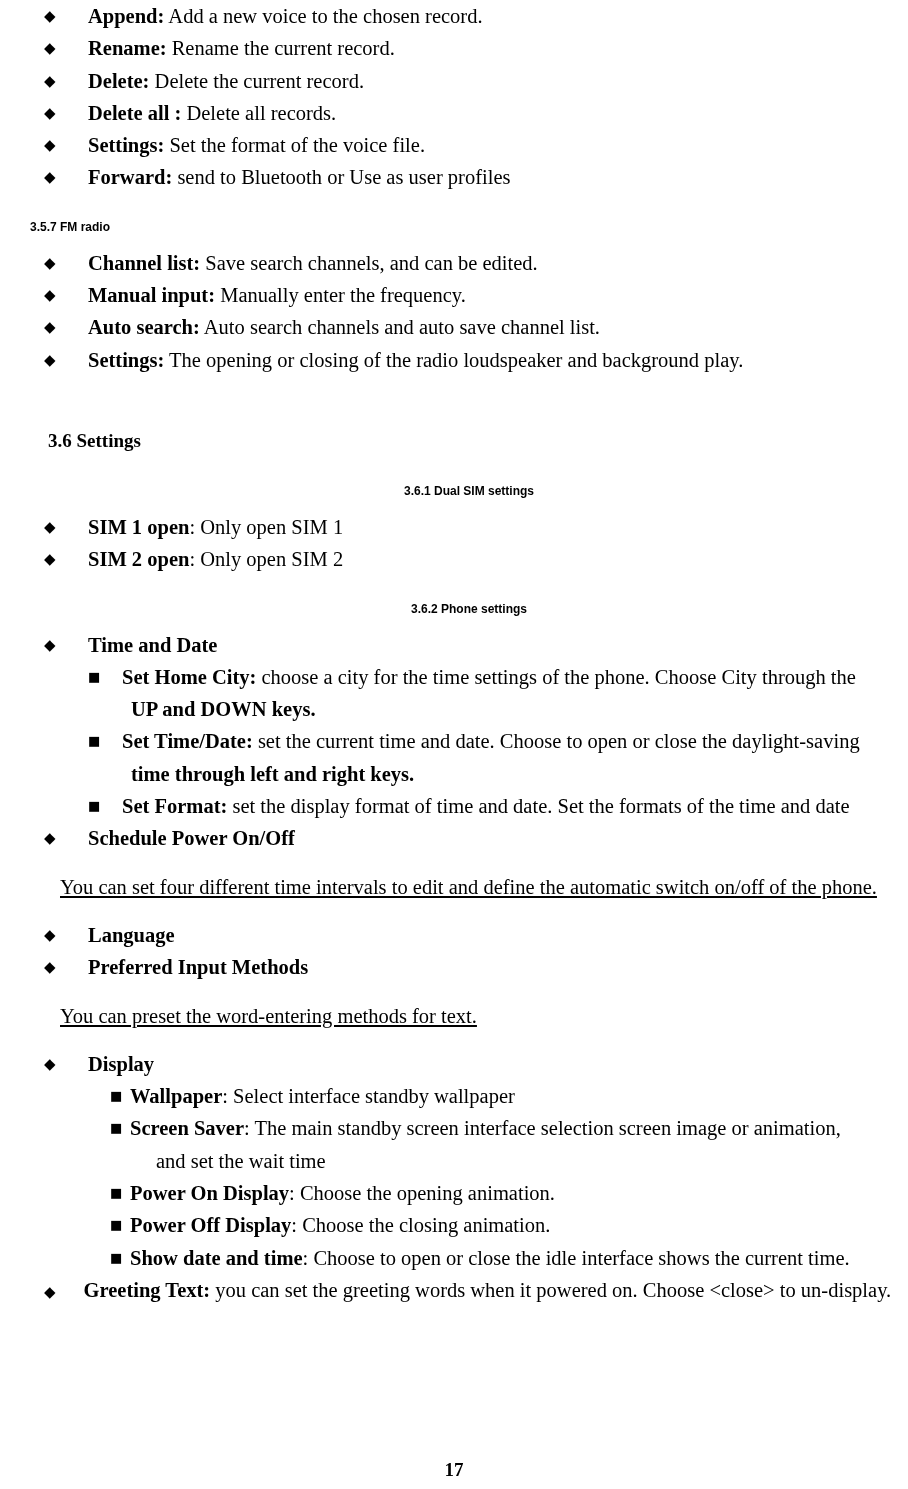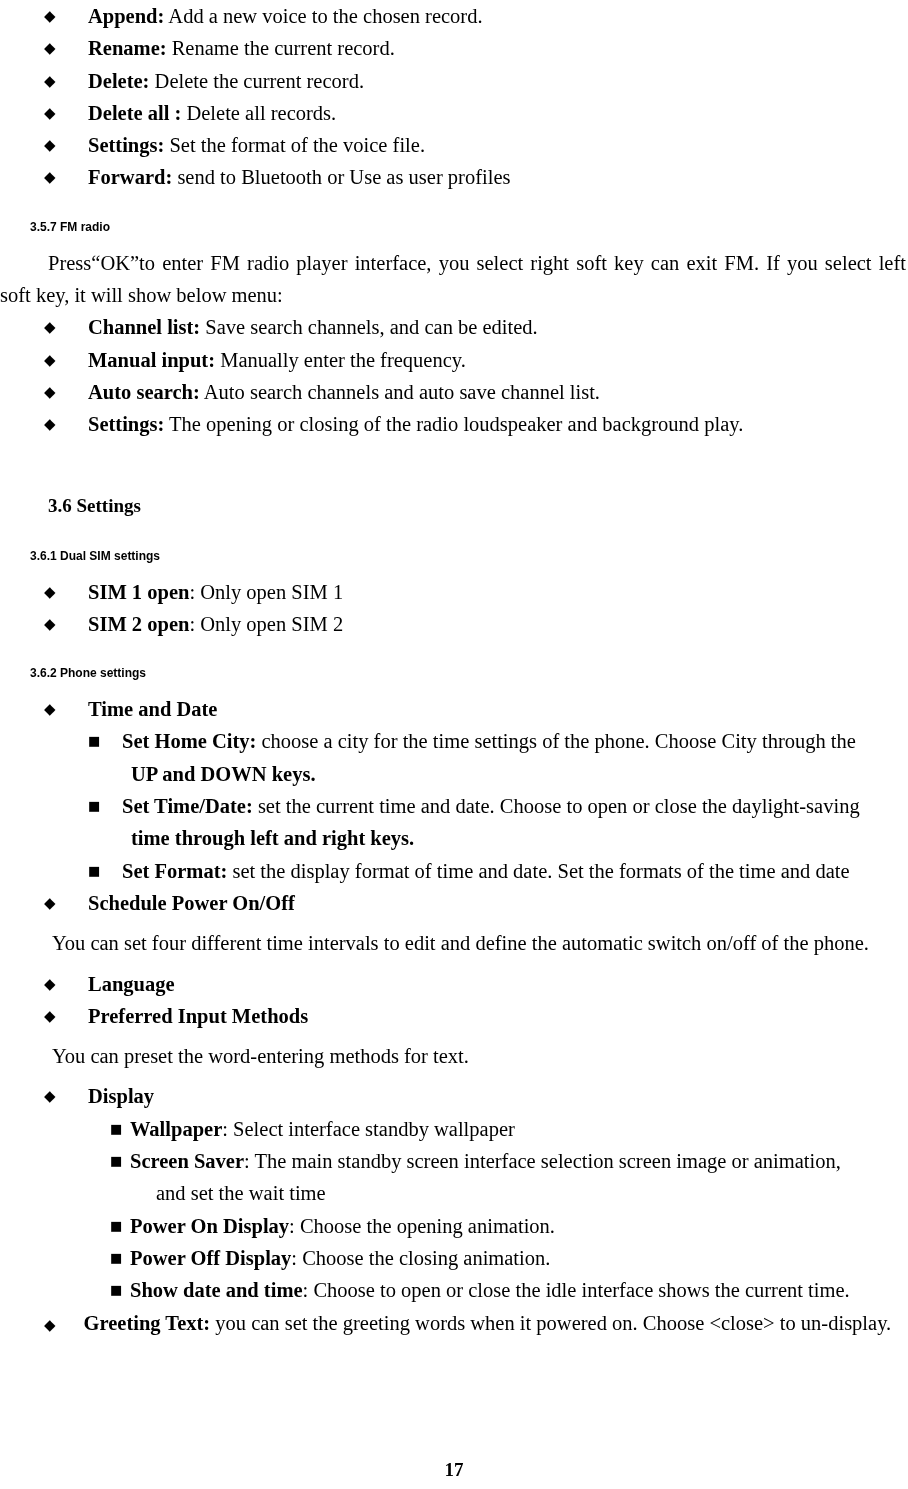--- a/index.html
+++ b/index.html
@@ -107,22 +107,23 @@
     display: block;
     padding-left: 26px;
   }
 
   
   .body-para {
     font-size: 20.5px;
     line-height: 32.3px;
     text-align: justify;
     text-indent: 44px;
-    margin: 8px;
+    margin: 16px;
     padding: 0 3px 0 0;
+    text-decoration: underline;
   }
 
   
   .intro-para {
     font-size: 20.5px;
     line-height: 32.3px;
     text-align: justify;
     text-indent: 48px;
     margin: 0;
     padding-right: 2px;
@@ -131,20 +132,21 @@
   
   .h3 {
     font-family: "Liberation Sans", "DejaVu Sans", sans-serif;
     font-weight: bold;
     font-size: 12px;
     line-height: 30px;
     margin: 0;
     padding-left: 30px;
   }
   .h3.deeper {
+    text-align: center;
   }
   .h2 {
     font-family: "Liberation Serif", "DejaVu Serif", serif;
     font-weight: bold;
     font-size: 19px;
     line-height: 34px;
     margin: 0;
     padding-left: 48px;
   }
 
@@ -197,21 +199,20 @@
     </p>
 
   </div>
 
   <div class="spacer-md"></div>
 
   <h3 class="h3">3.5.7 FM radio</h3>
 
   <div class="spacer-xs"></div>
 
-  <p class="intro-para">Press“OK”to enter FM radio player interface, you select right soft key can exit FM. If you select left soft key, it will show below menu:</p>
 
   <div>
 
     <p class="bullet-item">
       <span class="dia">◆</span><b>Channel list:</b><span> Save search channels, and can be edited.</span>
     </p>
 
     <p class="bullet-item">
       <span class="dia">◆</span><b>Manual input:</b><span> Manually enter the frequency.</span>
     </p>

